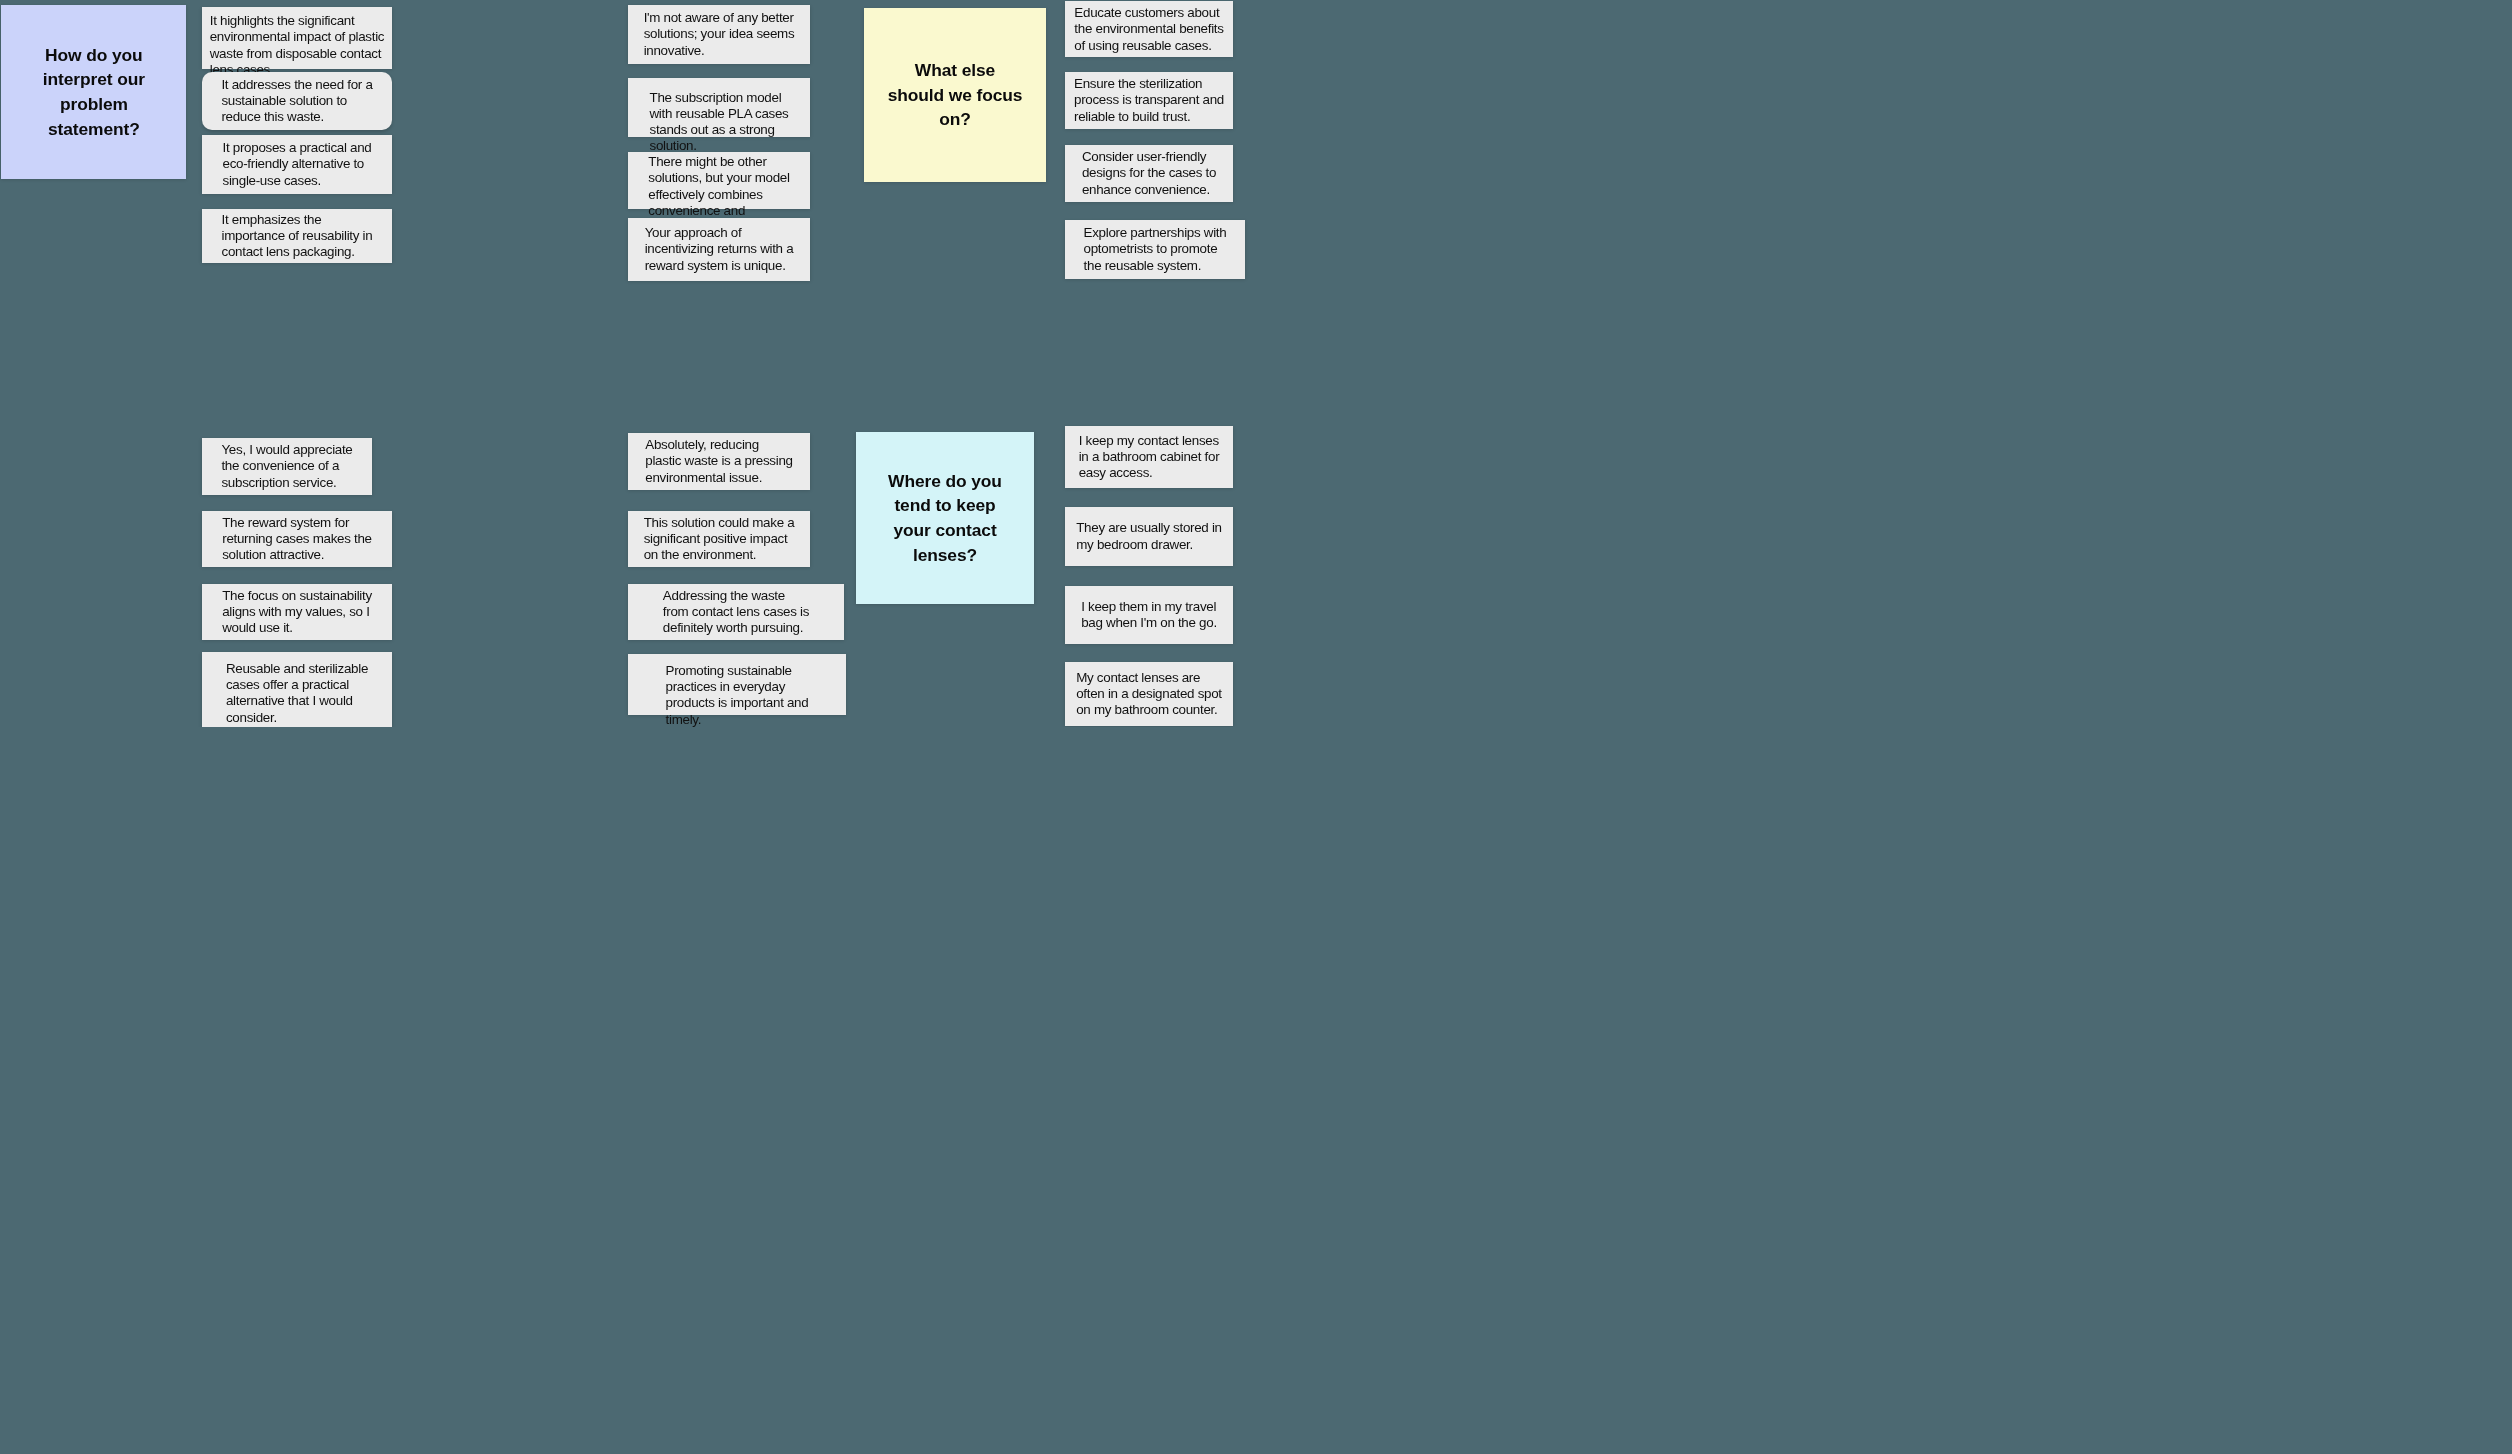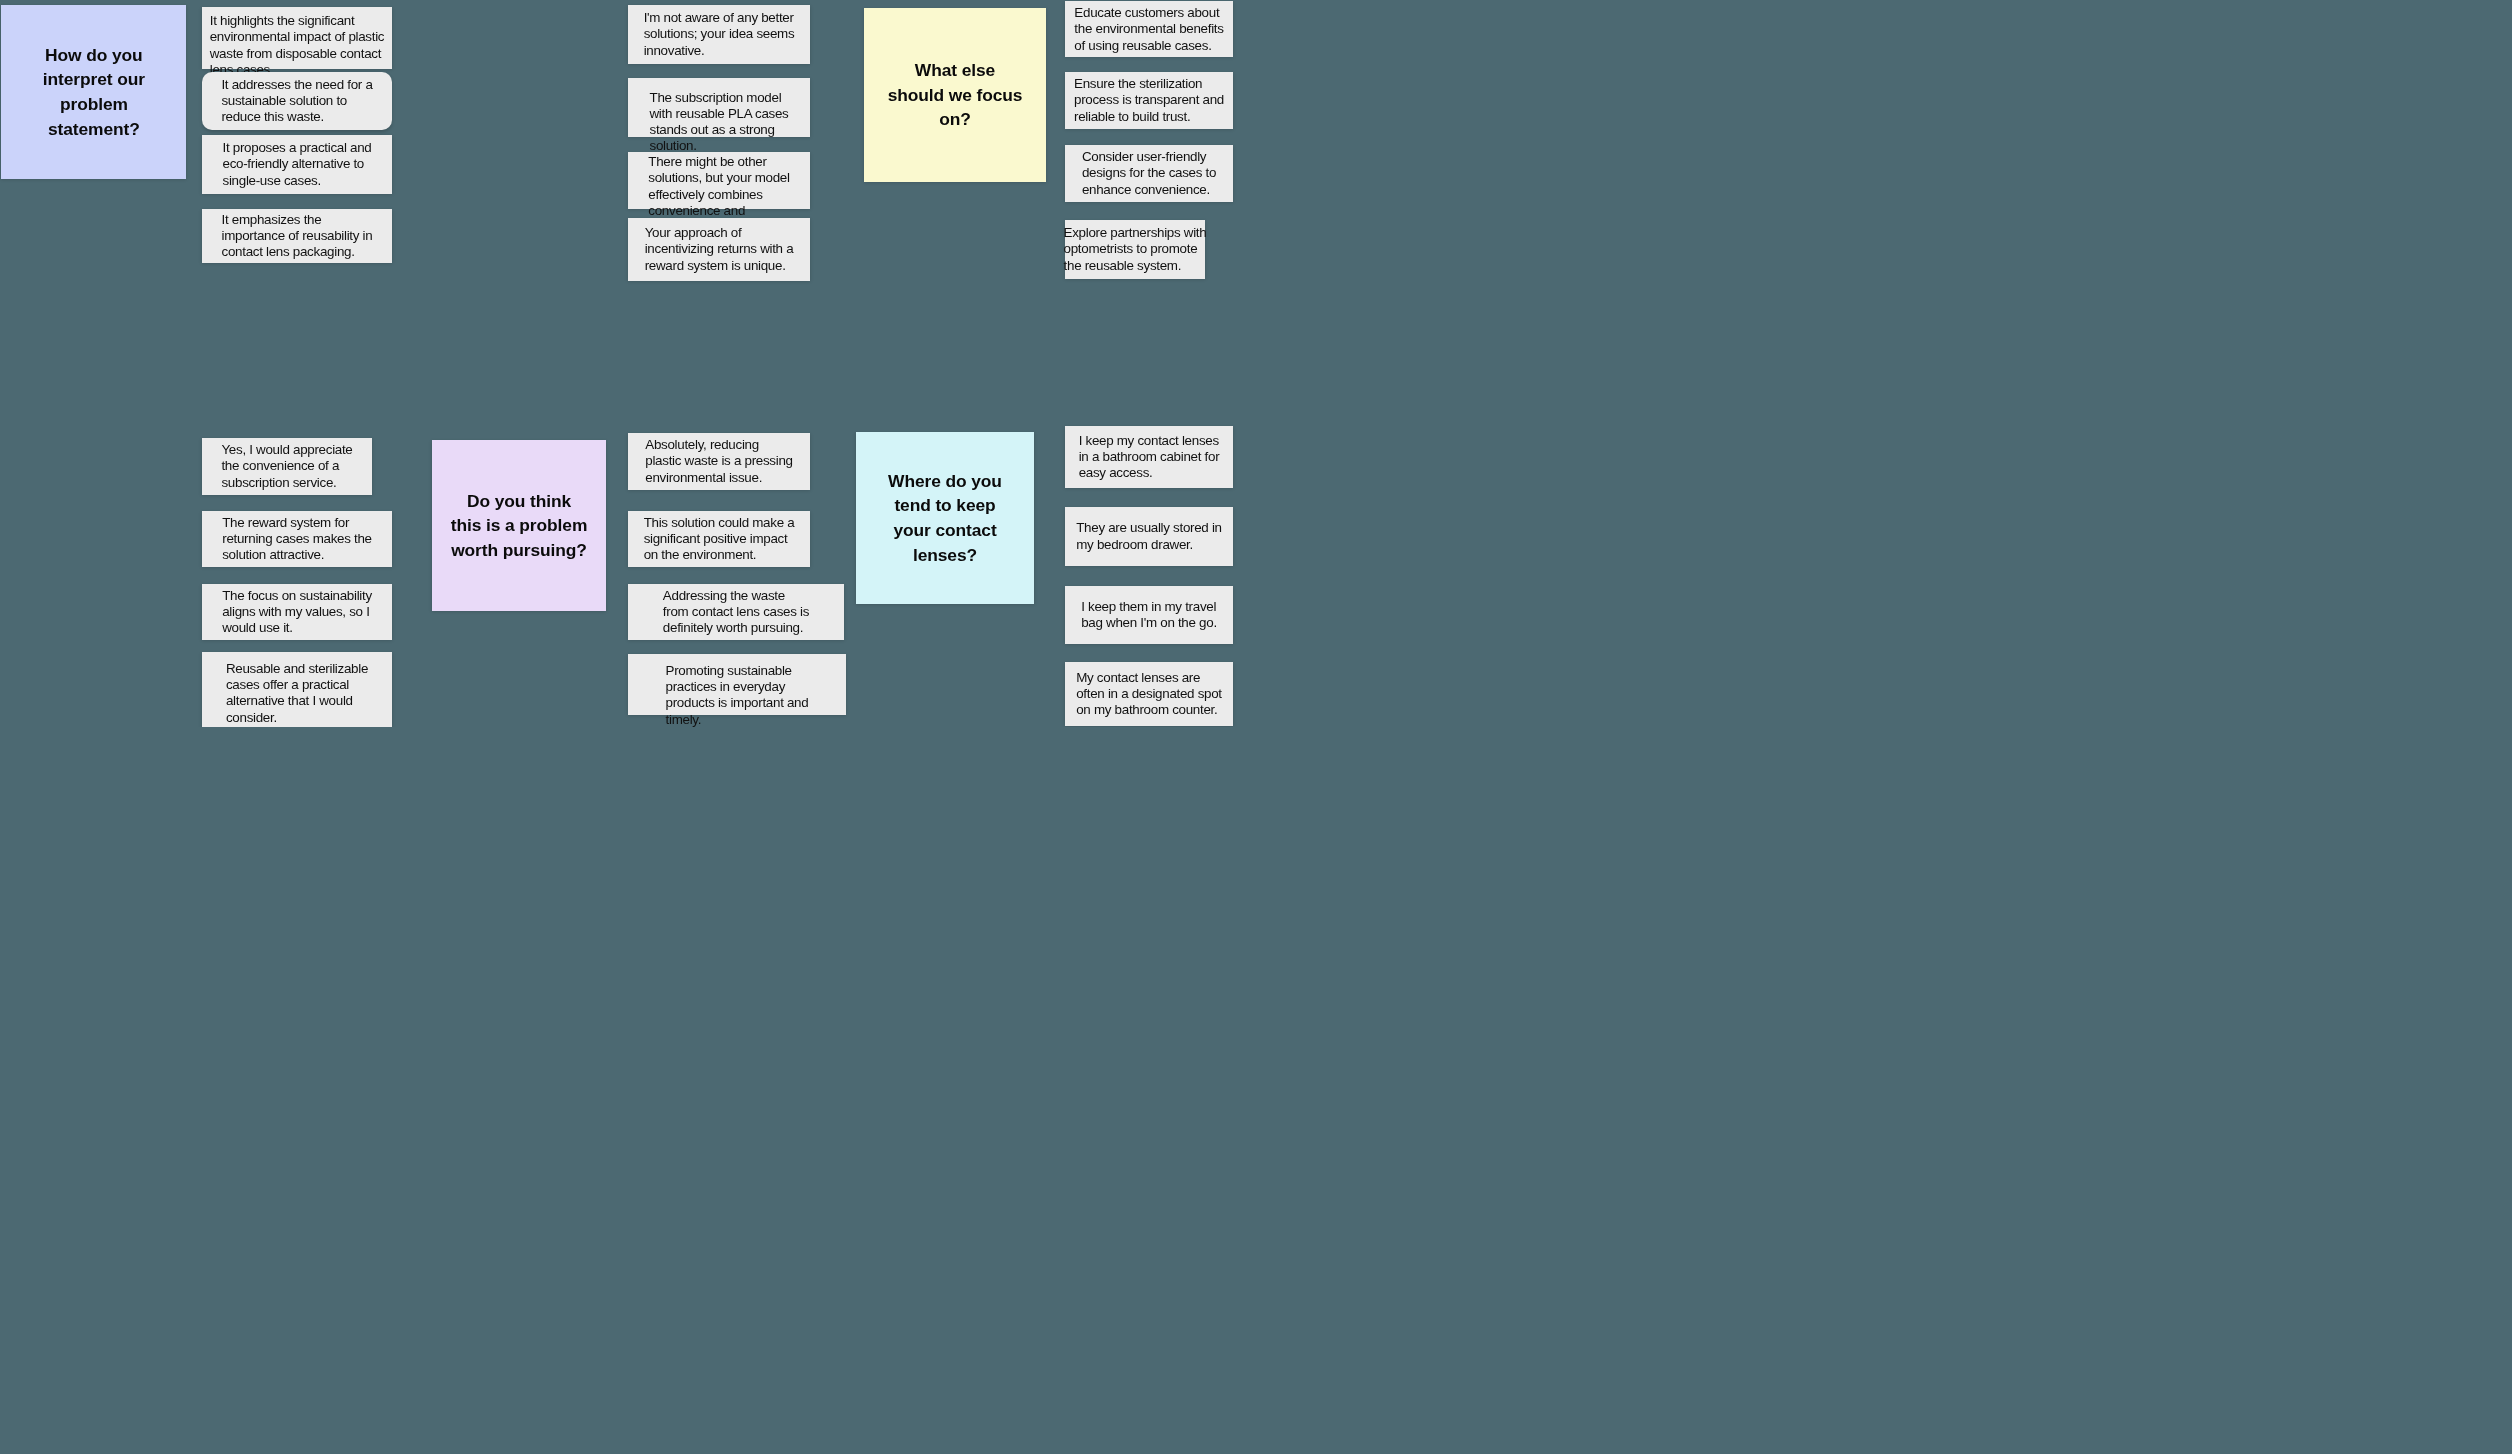--- a/index.html
+++ b/index.html
@@ -129,21 +129,21 @@
   <div class="note a-note" style="left:1065px; top:72px; width:168px; height:57px;">
     <div class="a-text">Ensure the sterilization
 process is transparent and
 reliable to build trust.</div>
   </div>
   <div class="note a-note" style="left:1065px; top:145px; width:168px; height:57px;">
     <div class="a-text">Consider user-friendly
 designs for the cases to
 enhance convenience.</div>
   </div>
-  <div class="note a-note" style="left:1065px; top:220px; width:140px; height:59px;">
+  <div class="note a-note" style="left:1065px; top:220px; width:180px; height:59px;">
     <div class="a-text">Explore partnerships with
 optometrists to promote
 the reusable system.</div>
   </div>
 
   <div class="note a-note" style="left:202px; top:438px; width:170px; height:57px;">
     <div class="a-text">Yes, I would appreciate
 the convenience of a
 subscription service.</div>
   </div>
@@ -157,25 +157,20 @@
 aligns with my values, so I
 would use it.</div>
   </div>
   <div class="note a-note of pt12" style="left:202px; top:652px; width:190px; height:84px;">
     <div class="a-text">Reusable and sterilizable
 cases offer a practical
 alternative that I would
 consider.</div>
   </div>
 
-  <div class="note q-note c-purple" style="left:432px; top:440px; width:174px; height:171px;">
-    <div class="q-text">Do you think
-this is a problem
-worth pursuing?</div>
-  </div>
   <div class="note a-note" style="left:628px; top:433px; width:182px; height:57px;">
     <div class="a-text">Absolutely, reducing
 plastic waste is a pressing
 environmental issue.</div>
   </div>
   <div class="note a-note" style="left:628px; top:511px; width:182px; height:56px;">
     <div class="a-text">This solution could make a
 significant positive impact
 on the environment.</div>
   </div>

